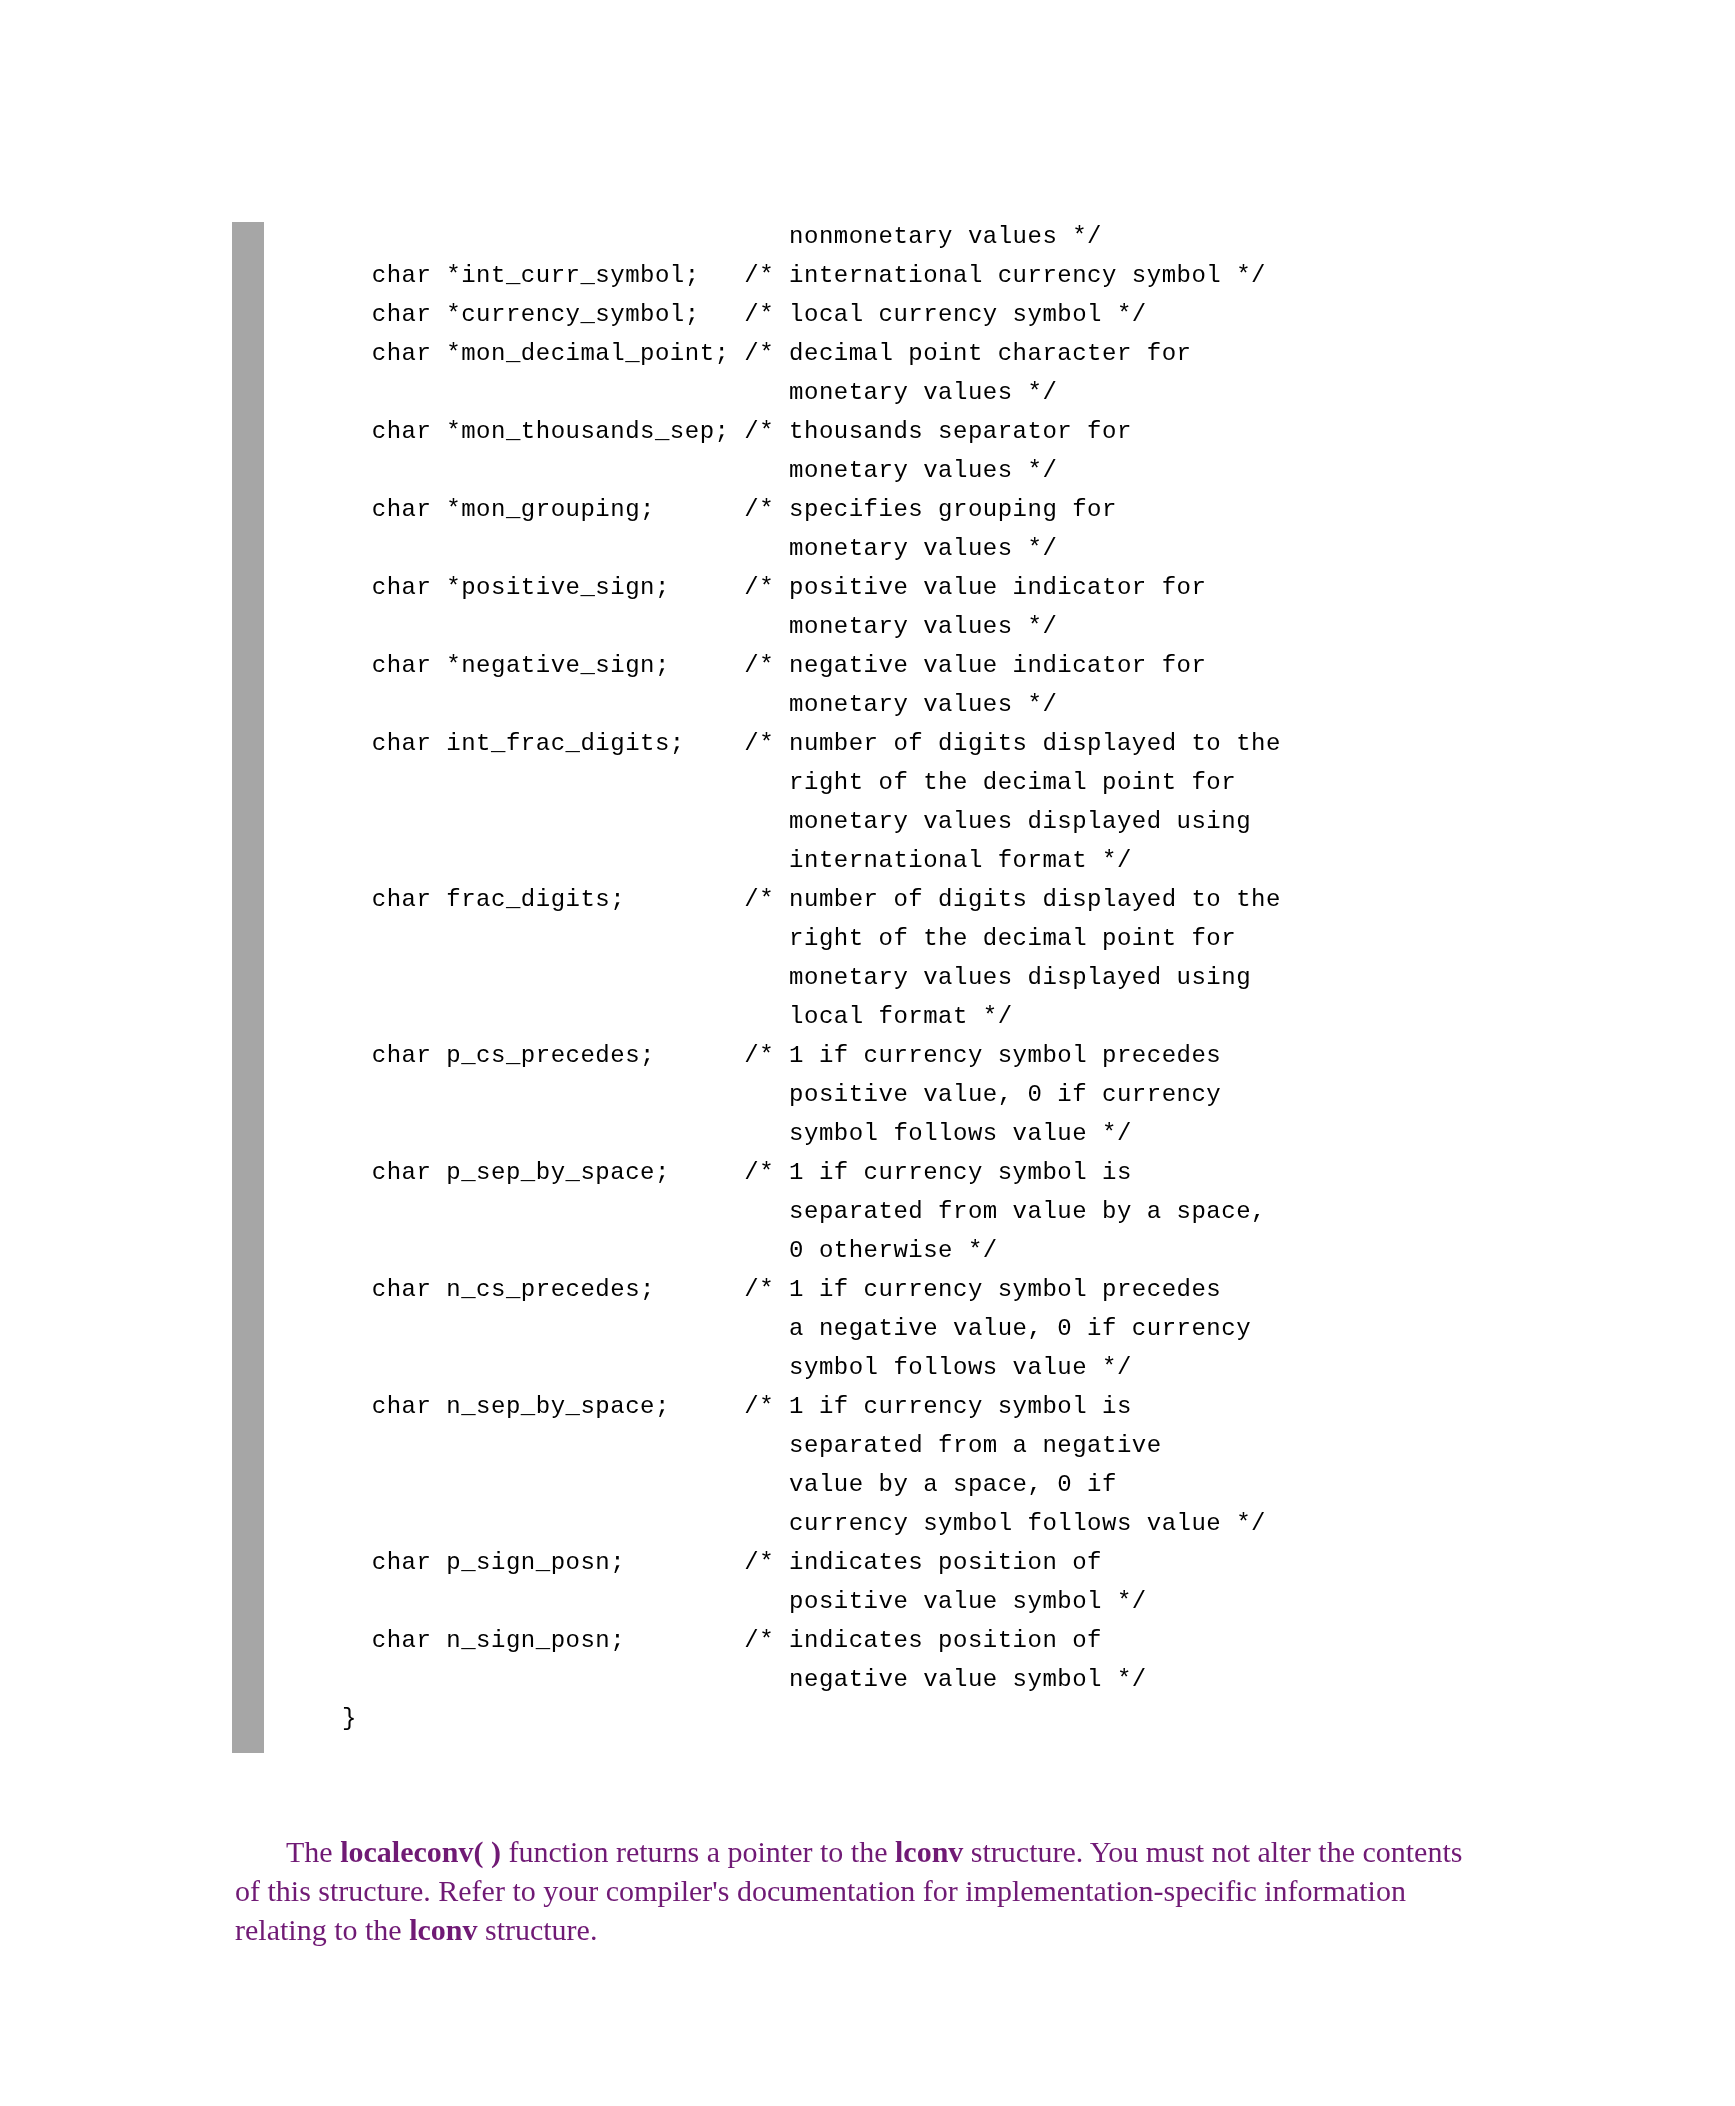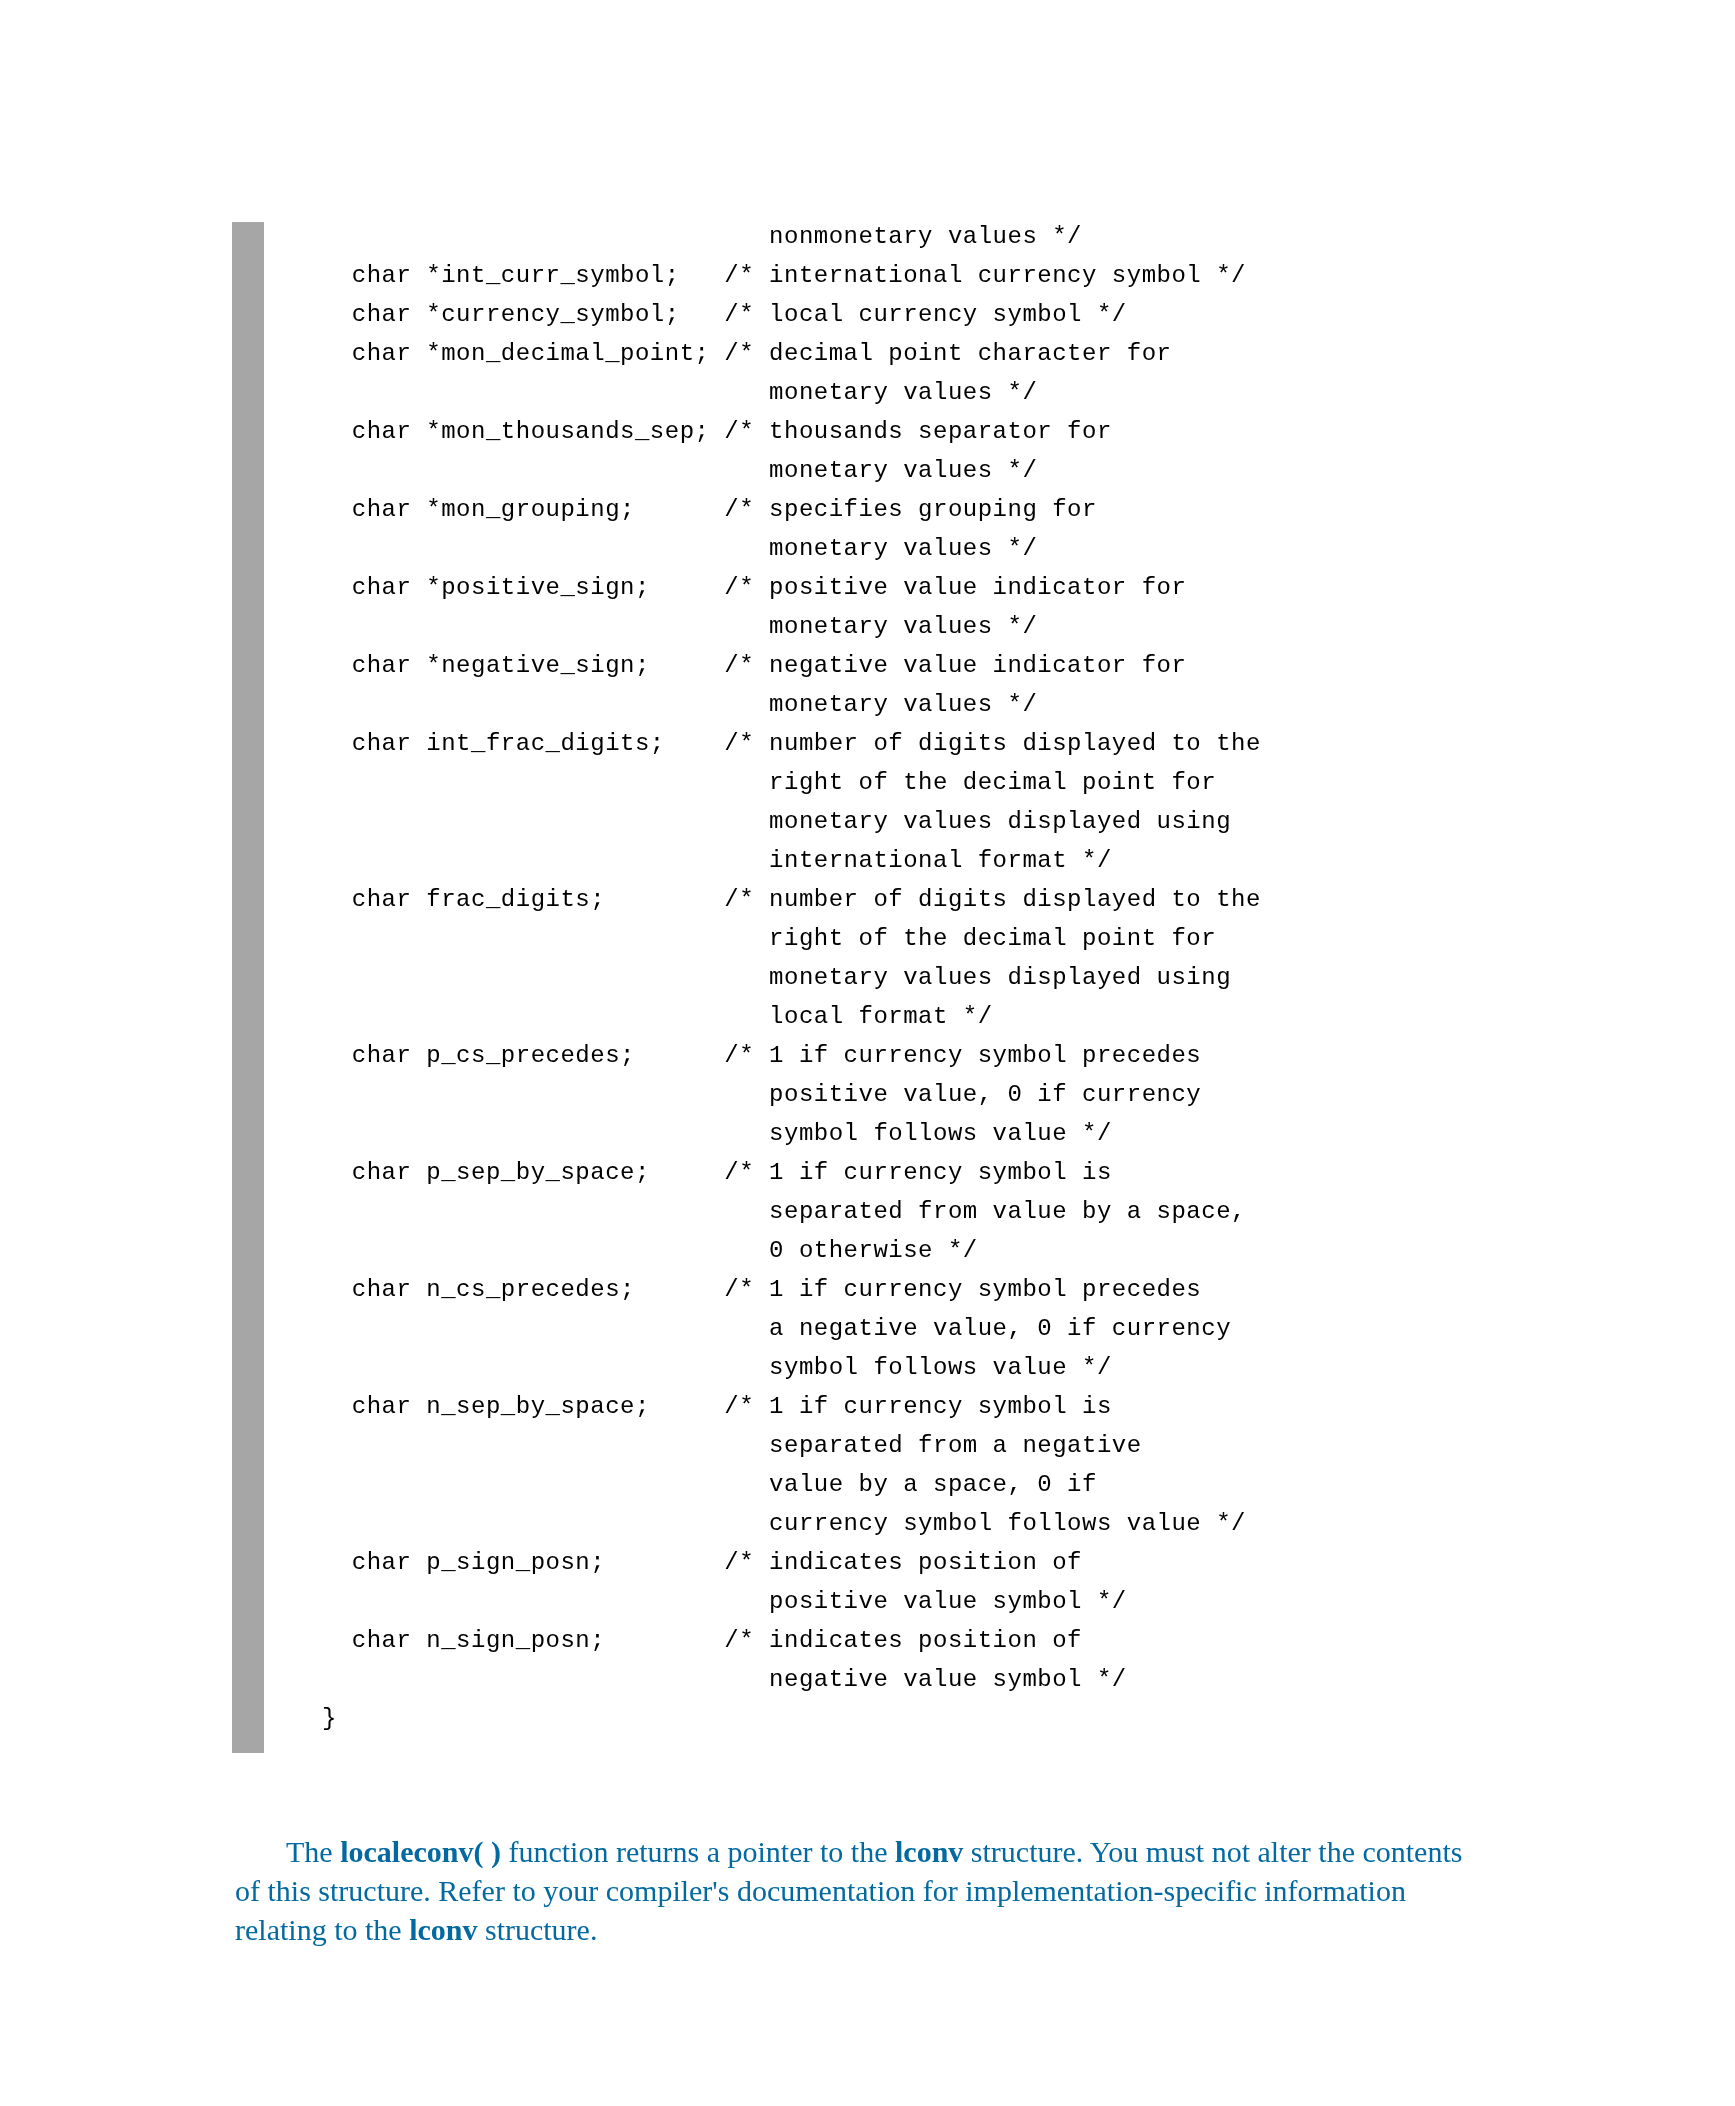--- a/index.html
+++ b/index.html
@@ -82,32 +82,33 @@
     font-family: "Liberation Mono", "DejaVu Sans Mono", monospace;
     font-size: 24px;
     line-height: 39px;
     color: #000000;
     white-space: pre;
     letter-spacing: 0.5px;
   }
   .code-lines .ln {
     display: block;
     height: 39px;
+    margin-left: 20px;
   }
 
   
   .body-para {
     position: absolute;
     left: 235px;
     top: 1802px;
     width: 1237px;
     font-family: "Liberation Serif", "DejaVu Serif", serif;
     font-size: 30px;
     line-height: 39px;
-    color: #0369a1;
+    color: #701a75;
     text-indent: 51px;
     text-align: left;
   }
   .body-para b {
     font-weight: bold;
   }
 </style>
 </head>
 <body>
 

